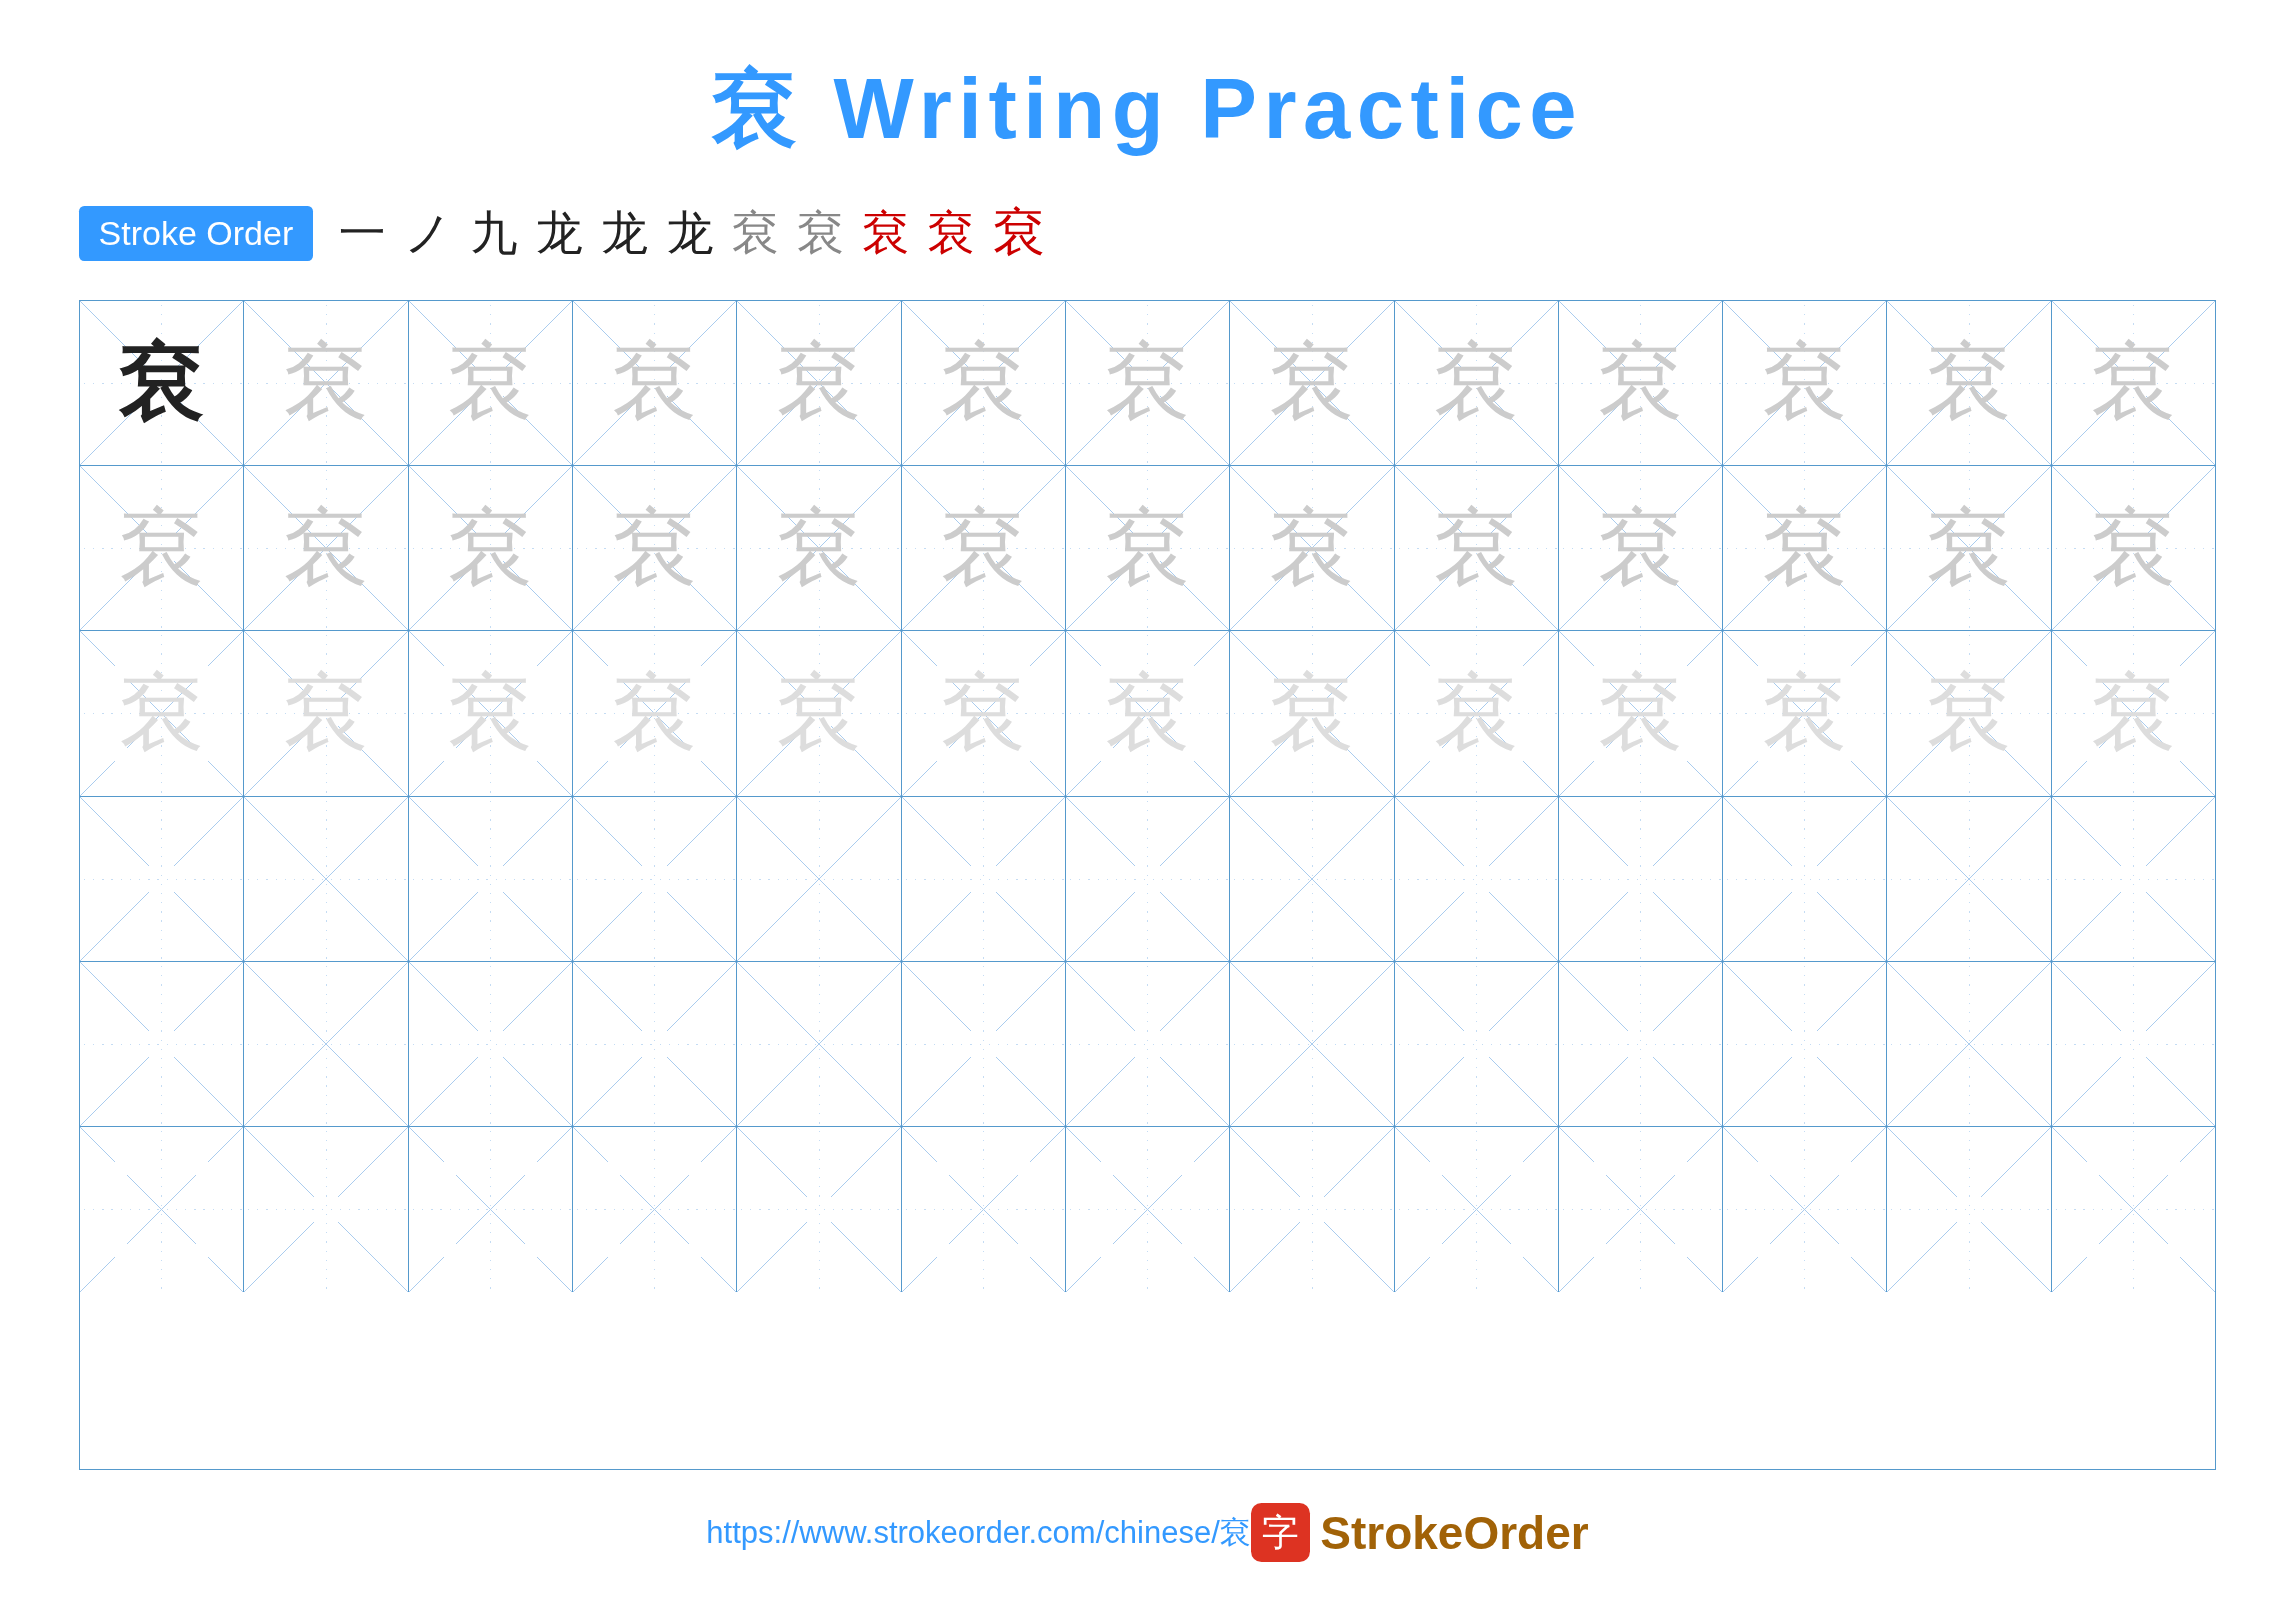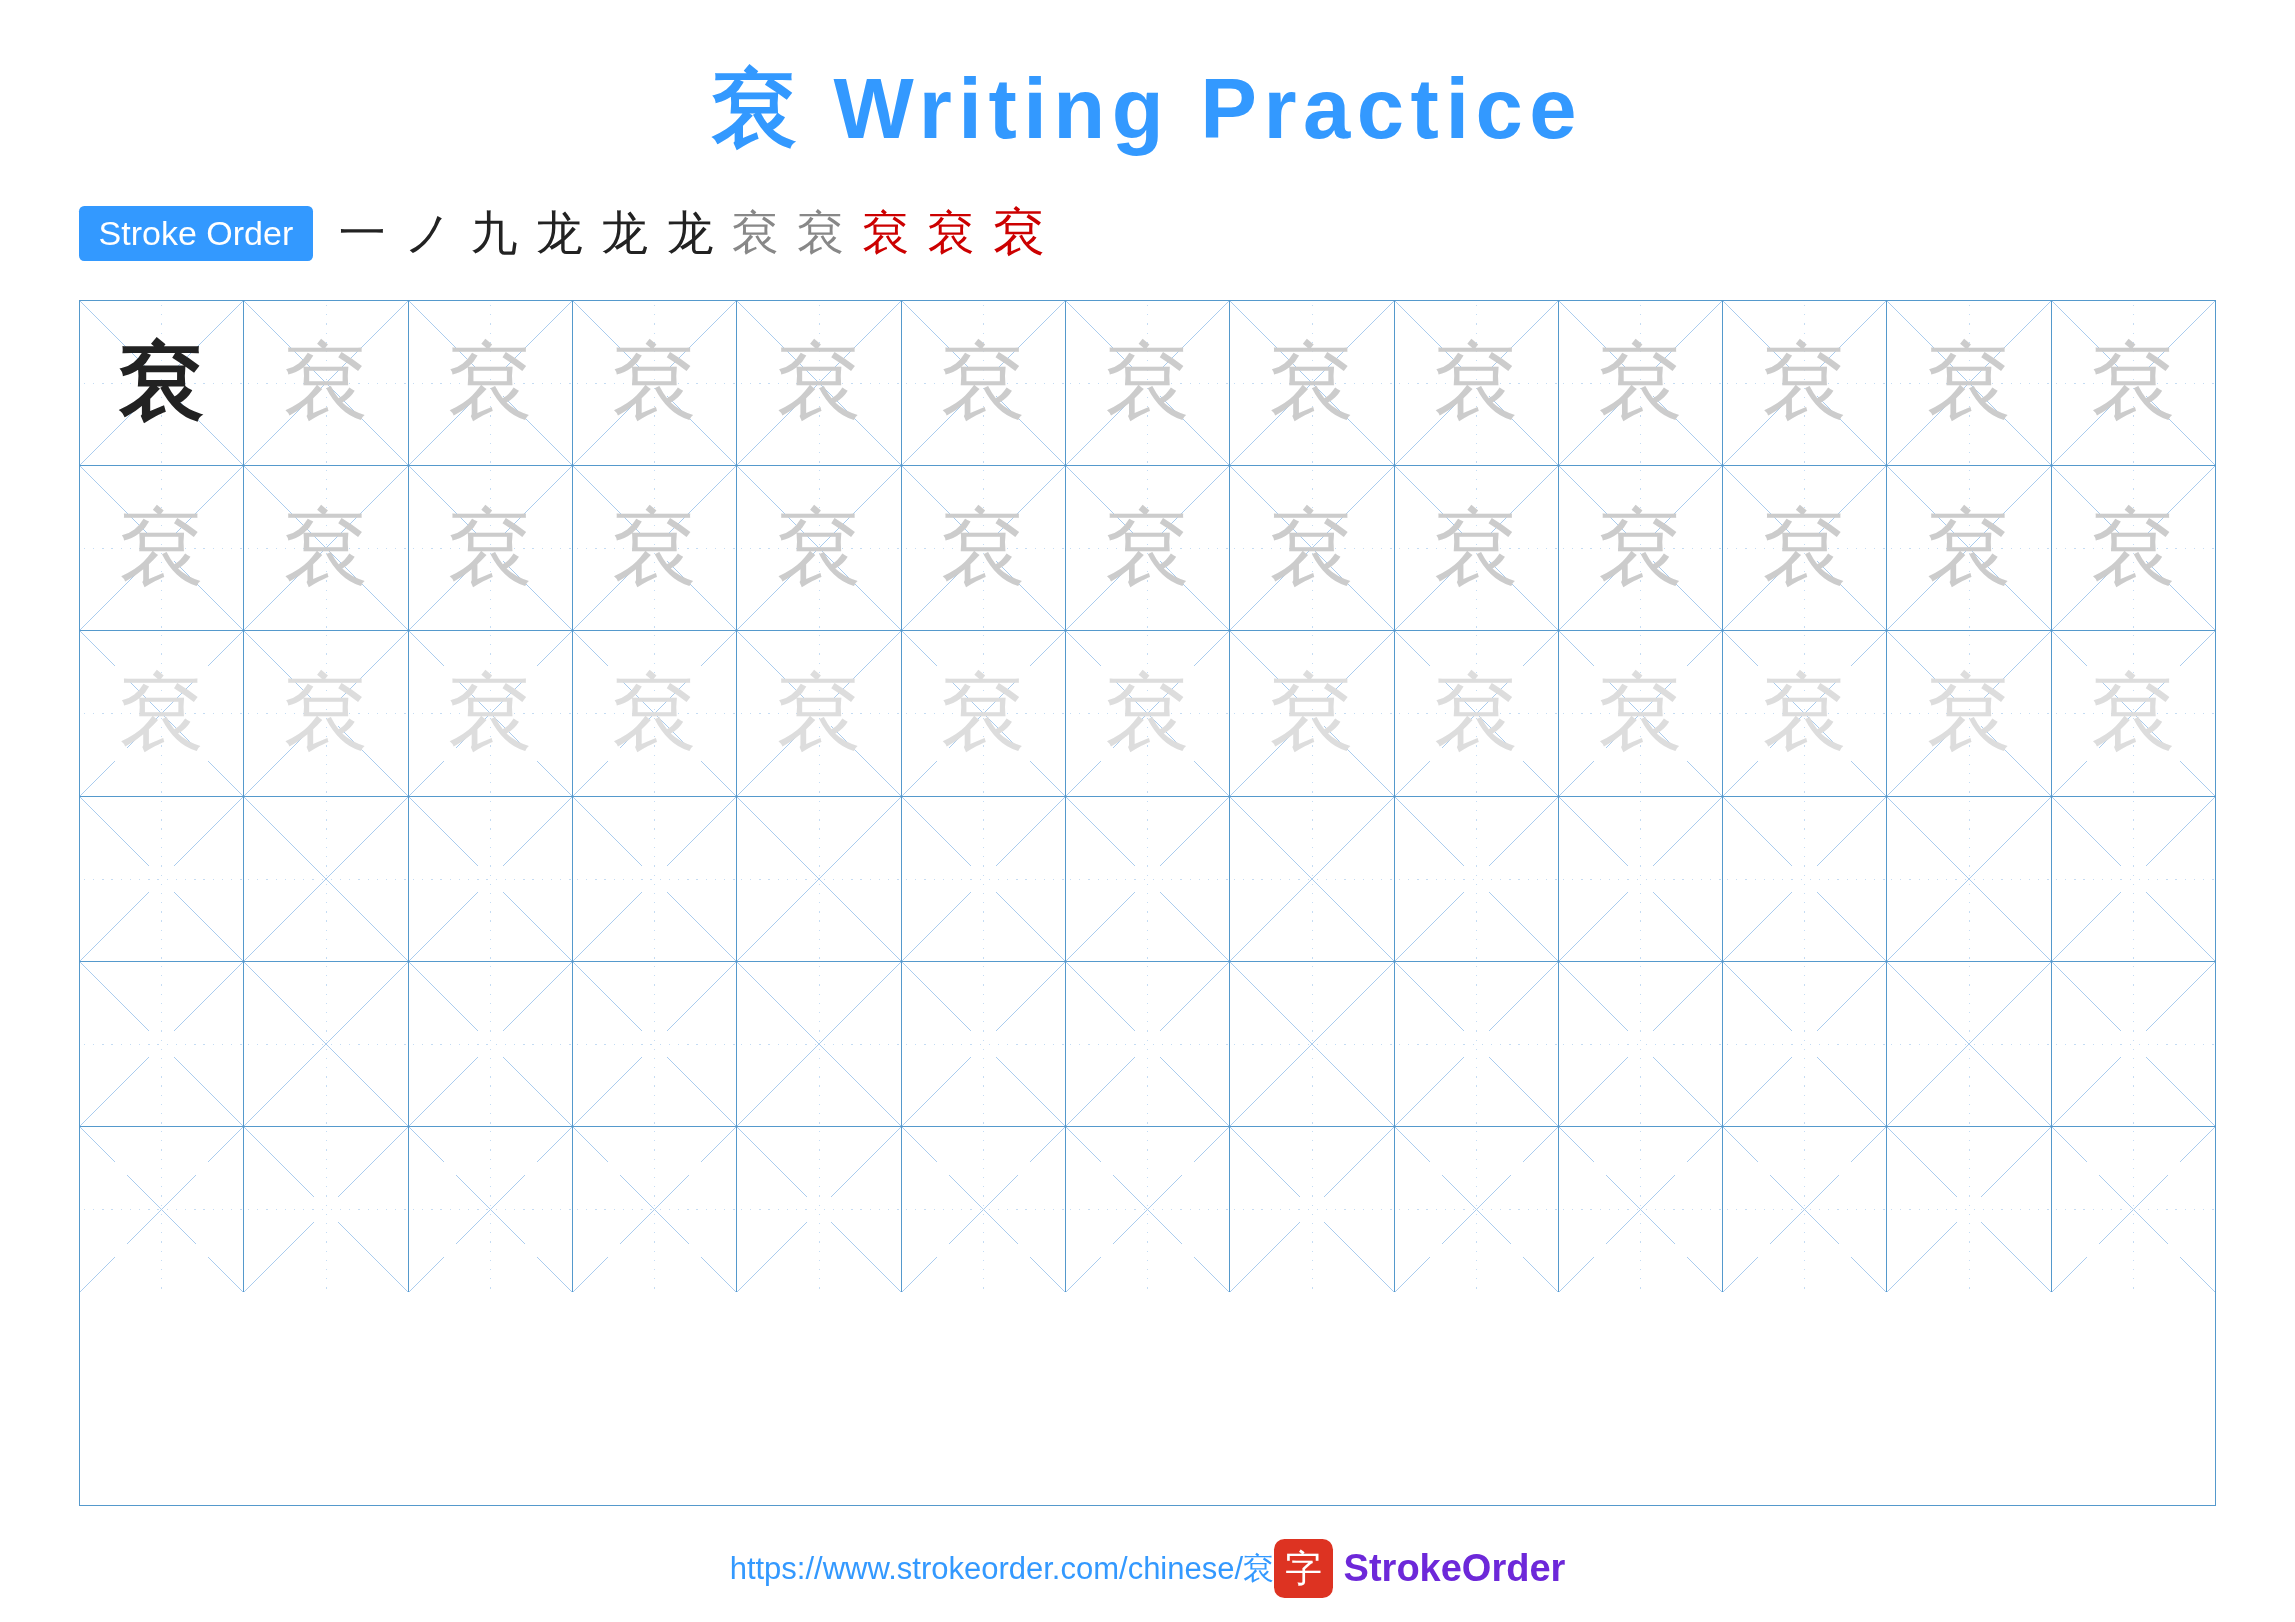--- a/index.html
+++ b/index.html
@@ -9,21 +9,21 @@
       width: 2295px;
       height: 1622px;
       position: relative;
       overflow: hidden;
     }
 
     .page-container {
       width: 2295px;
       height: 1622px;
       background: #ffffff;
-      padding: 52px 79px 24px 79px;
+      padding: 52px 79px 60px 79px;
       display: flex;
       flex-direction: column;
       align-items: center;
       border-radius: 10px;
     }
 
     
     .title-area {
       display: flex;
       align-items: center;
@@ -173,23 +173,23 @@
       display: flex;
       align-items: center;
       justify-content: center;
     }
     .logo-icon-char {
       font-size: 37px;
       color: white;
       font-family: 'SimSun', serif;
     }
     .logo-text {
-      font-size: 38px;
+      font-size: 46px;
       font-weight: bold;
-      color: #6d28d9;
+      color: #a16207;
     }
   </style>
 </head>
 <body>
 
 <div class="page-container">
 
   <div class="title-area">
     <h1 class="title-text">袞 Writing Practice</h1>
   </div>

